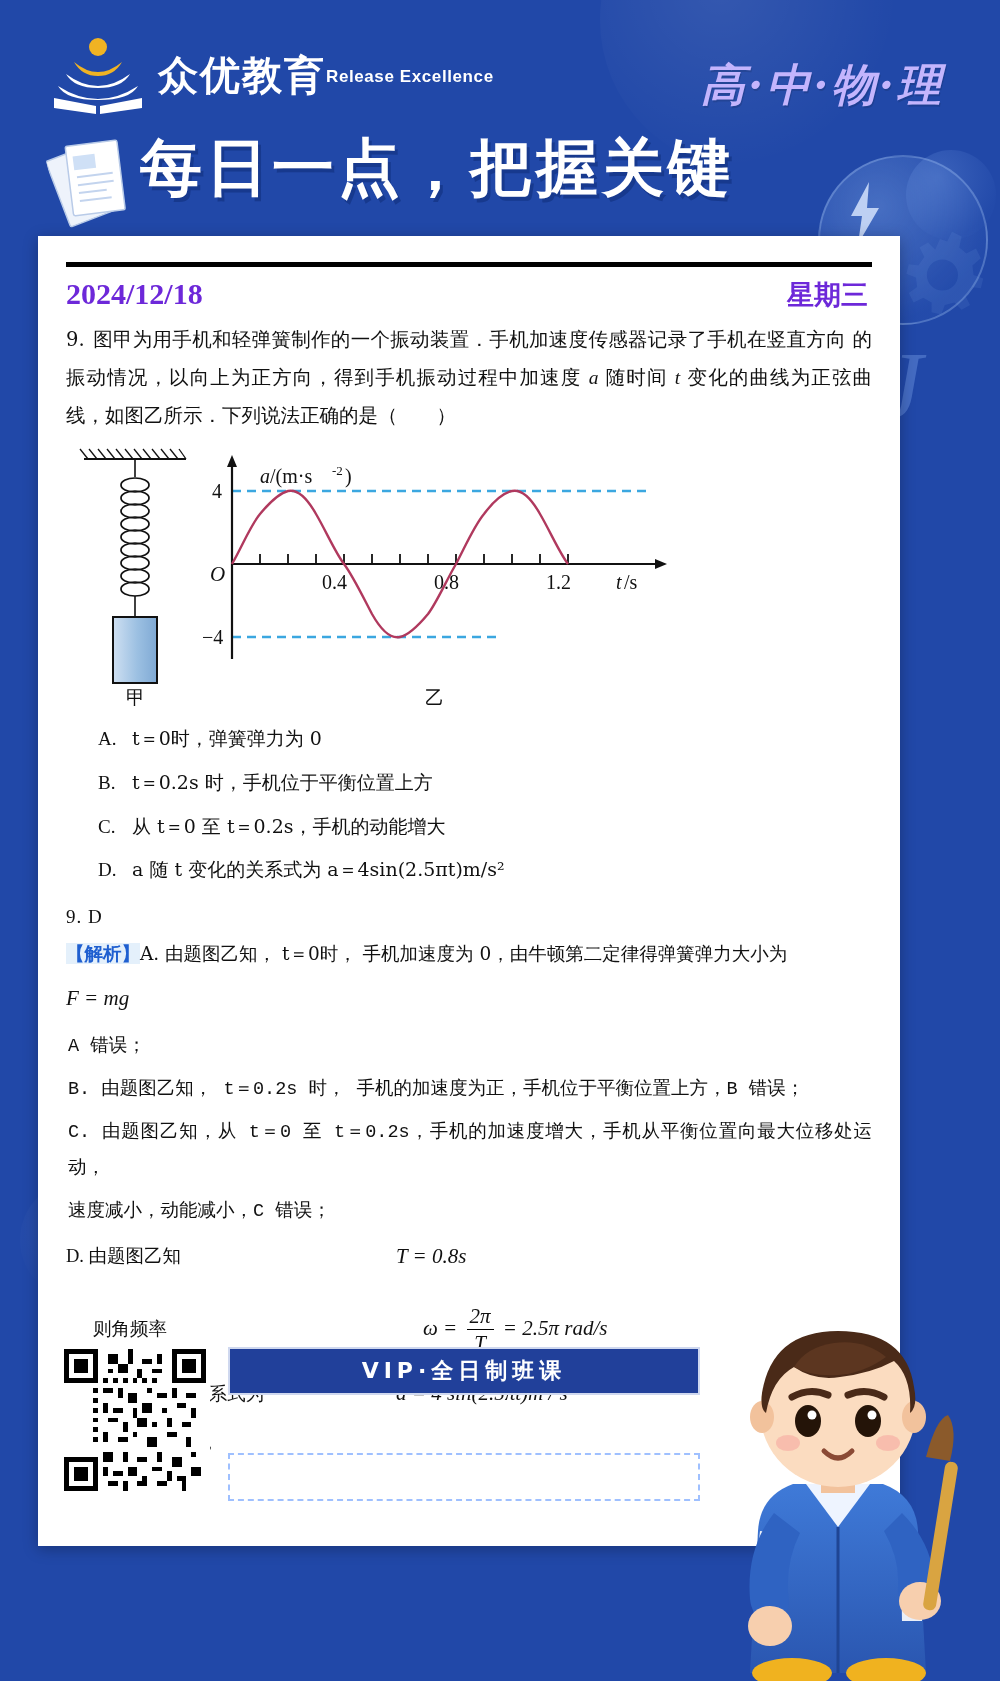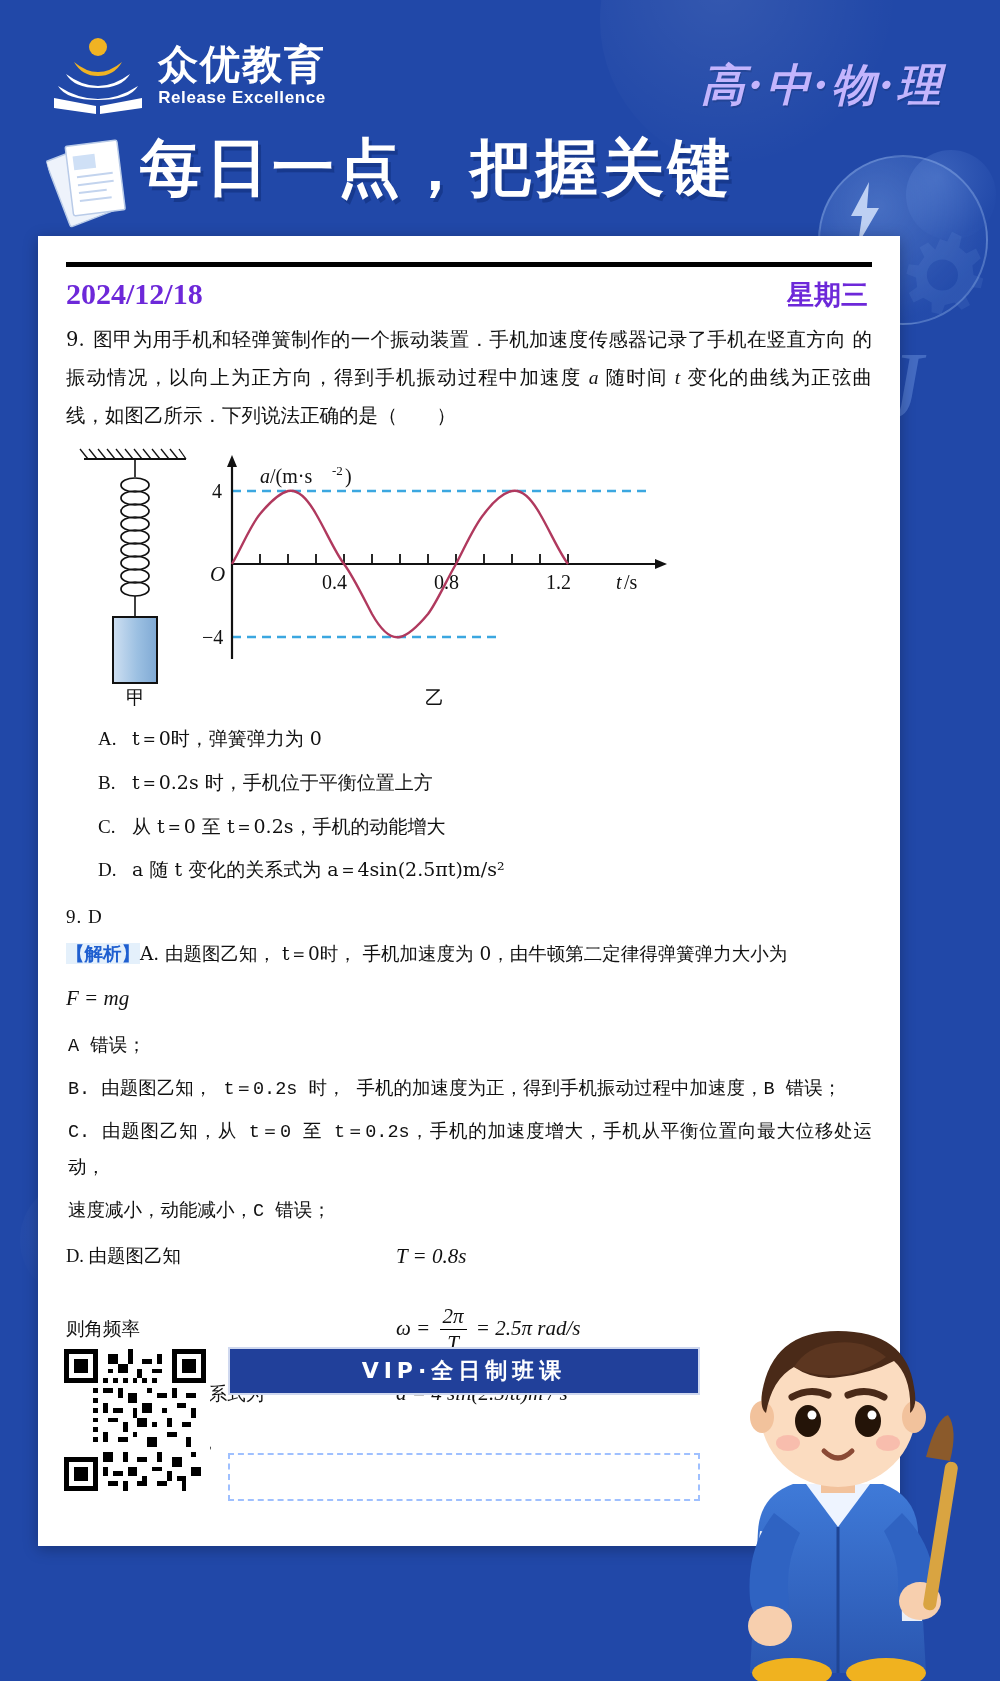--- a/index.html
+++ b/index.html
@@ -32,21 +32,21 @@
   }
   .jshape {
     position: absolute; left: 880px; top: 330px; font-size: 96px; color: rgba(150,190,255,.30);
     font-family: "Liberation Serif", serif; font-style: italic; pointer-events: none;
   }
 
   
   .header { position: relative; height: 232px; }
   .logo-wrap { position: absolute; left: 52px; top: 36px; display: flex; align-items: center; gap: 14px; }
   .logo-mark { width: 92px; height: 78px; position: relative; }
-  .logo-text { display: flex; flex-direction: column; align-items: center; }
+  .logo-text { display: flex; flex-direction: row; align-items: center; }
   .logo-cn {
     font-family: "DejaVu Sans", sans-serif; font-weight: bold; color: #fff;
     font-size: 40px; letter-spacing: 2px; line-height: 1.05;
   }
   .logo-en {
     font-family: "Liberation Sans", sans-serif; color: #fff; font-size: 17px;
     letter-spacing: .6px; margin-top: 3px; font-weight: 600;
   }
   .subject {
     position: absolute; right: 56px; top: 56px;
@@ -355,30 +355,30 @@
   </div>
 
   <div class="ans-line">9.  D</div>
 
   <div class="analysis">
     <div>
       <span class="tag-jx">【解析】</span><span>A.  由题图乙知，  t＝0时，  手机加速度为 0，由牛顿第二定律得弹簧弹力大小为</span>
     </div>
     <div class="formula-center">F = mg</div>
     <div class="para">A 错误；</div>
-    <div class="para">B.  由题图乙知，  t＝0.2s 时，  手机的加速度为正，得到手机振动过程中加速度，B 错误；</div>
+    <div class="para">B.  由题图乙知，  t＝0.2s 时，  手机的加速度为正，手机位于平衡位置上方，B 错误；</div>
     <div class="para">C. 由题图乙知，从 t＝0 至 t＝0.2s，手机的加速度增大，手机从平衡位置向最大位移处运动，</div>
     <div class="para">速度减小，动能减小，C 错误；</div>
 
     <div class="two-col">
       <div class="left">D.  由题图乙知</div>
       <div class="right">T = 0.8s</div>
     </div>
 
-    <div class="two-col" style="margin-top:26px;">
+    <div class="two-col" style="margin-top:26px;margin-left:27px;">
       <div class="left">则角频率</div>
       <div class="right">
         <span>ω =</span>
         <span class="frac">
           <span class="top">2π</span>
           <span class="bot">T</span>
         </span>
         <span>= 2.5π rad/s</span>
       </div>
     </div>

